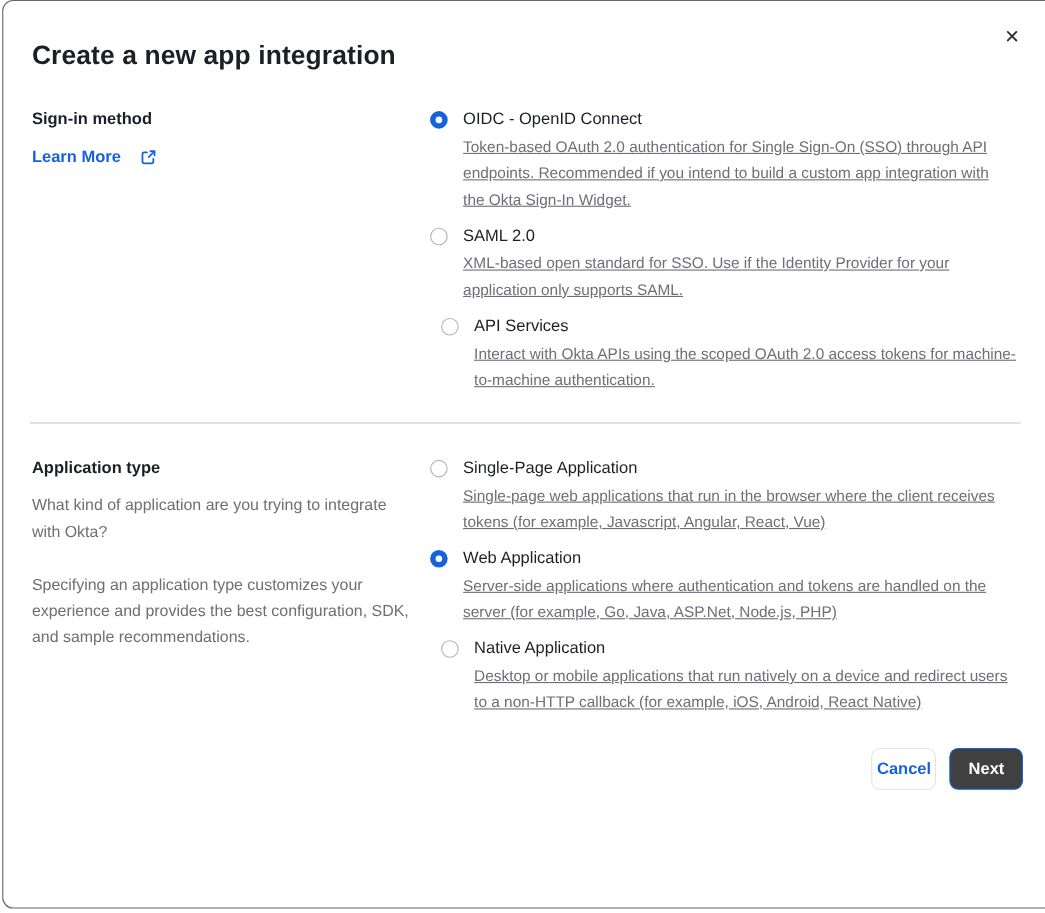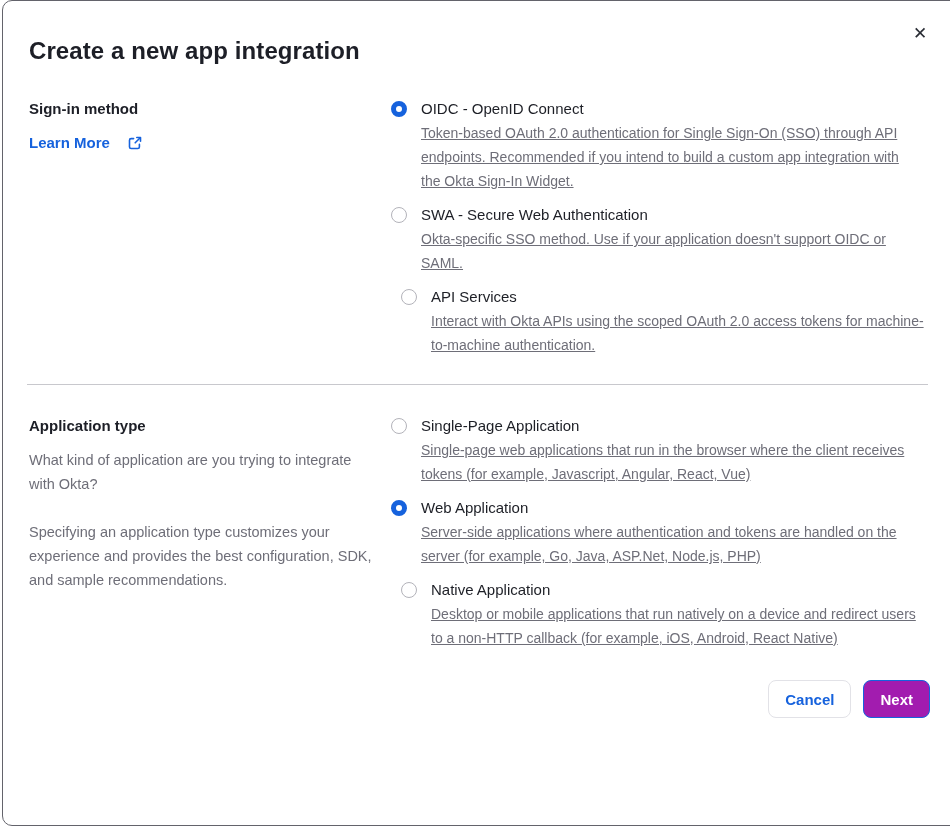--- a/index.html
+++ b/index.html
@@ -142,24 +142,24 @@
     font-family: "Liberation Sans", "DejaVu Sans", sans-serif;
     font-size: 15px;
     font-weight: 700;
     cursor: pointer;
     box-sizing: border-box;
   }
   .btn-secondary {
     background: #ffffff;
     border: 1px solid #e2e2e7;
     color: #1662dd;
-    padding: 0 16px;
+    padding: 0 4px;
   }
   .btn-primary {
-    background: #a21caf;
+    background: #404040;
     border: 1px solid #1662dd;
     color: #ffffff;
     padding: 0 16px;
     text-align: right;
   }
   .ext-icon svg { display: block; }
 </style>
 </head>
 <body>
 
@@ -186,28 +186,28 @@
     <div class="right-col">
 
       <div class="option">
         <span class="radio checked"></span>
         <div class="option-text">
           <div class="option-label">OIDC - OpenID Connect</div>
           <div class="option-desc">Token-based OAuth 2.0 authentication for Single Sign-On (SSO) through API endpoints. Recommended if you intend to build a custom app integration with the Okta Sign-In Widget.</div>
         </div>
       </div>
 
-
-      <div class="option">
-        <span class="radio"></span>
-        <div class="option-text">
-          <div class="option-label">SWA - Secure Web Authentication</div>
-          <div class="option-desc">Okta-specific SSO method. Use if your application doesn't support OIDC or SAML.</div>
-        </div>
-      </div>
+      <div class="option">
+        <span class="radio"></span>
+        <div class="option-text">
+          <div class="option-label">SAML 2.0</div>
+          <div class="option-desc">XML-based open standard for SSO. Use if the Identity Provider for your application only supports SAML.</div>
+        </div>
+      </div>
+
 
       <div class="option">
         <span class="radio"></span>
         <div class="option-text">
           <div class="option-label">API Services</div>
           <div class="option-desc">Interact with Okta APIs using the scoped OAuth 2.0 access tokens for machine-to-machine authentication.</div>
         </div>
       </div>
 
     </div>

